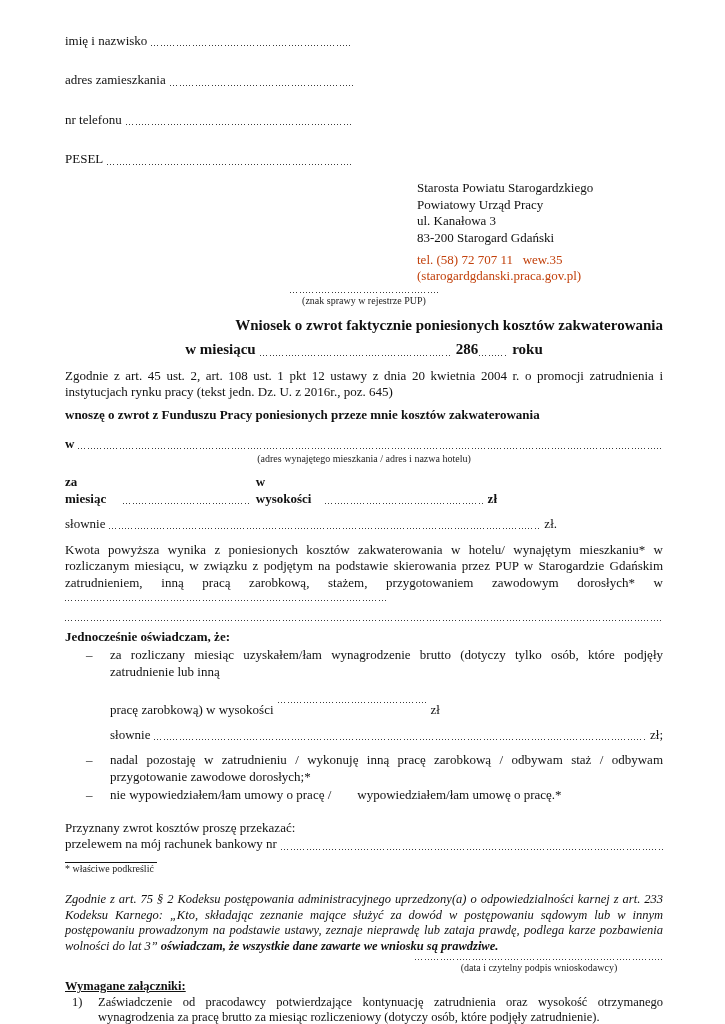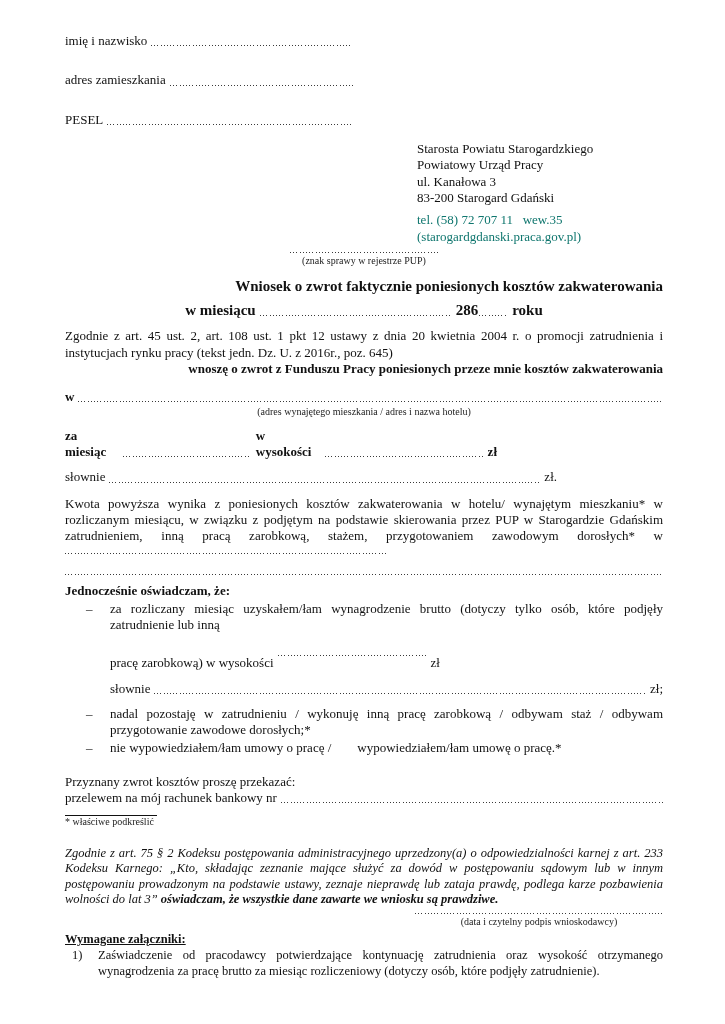--- a/index.html
+++ b/index.html
@@ -12,30 +12,30 @@
   .row{display:flex;align-items:flex-end;}
   .dots{flex:1;height:1px;margin:0 0 3px 4px;
     background:repeating-linear-gradient(90deg,#3a3a3a 0 1px,transparent 1px 3.2px);}
   .dots.fixed{flex:none;}
   .b{font-weight:bold;}
   .prewrap{white-space:pre-wrap;}
   .small{font-size:10px;color:#222;}
   .applicant{width:288px;}
   .applicant .row{margin-bottom:12.5px;height:27px;}
   .recipient{margin-left:352px;margin-top:2px;font-weight:normal;line-height:1.28;}
-  .recipient .green{color:#0f766e;}
+  .recipient .green{color:#c2410c;}
   .recipient .contact{margin-top:5px;}
   .caseref{margin-top:7px;display:flex;flex-direction:column;align-items:center;}
   .caseref .dotline{width:148px;height:1px;margin-bottom:2px;
     background:repeating-linear-gradient(90deg,#3a3a3a 0 1px,transparent 1px 3.2px);}
   .title1{margin-top:9px;text-align:right;font-weight:bold;font-size:15px;}
   .title2{margin-top:5px;display:flex;justify-content:center;align-items:flex-end;font-weight:bold;font-size:15px;}
   .para{text-align:justify;}
   .legalbasis{margin-top:9px;}
-  .request{font-weight:bold;text-align:right;}
+  .request{margin-top:7px;font-weight:bold;}
   .wrow{margin-top:12px;}
   .caption-center{text-align:center;margin-top:1px;}
   .amountrow{margin-top:9px;width:432px;}
   .wordsrow{margin-top:9px;width:492px;}
   .just{margin-top:10px;}
   .just .inline-fill{display:inline-block;width:322px;height:1px;margin-bottom:2px;
     background:repeating-linear-gradient(90deg,#3a3a3a 0 1px,transparent 1px 3.2px);}
   .fullrule{margin-top:13px;height:1px;
     background:repeating-linear-gradient(90deg,#3a3a3a 0 1px,transparent 1px 3.2px);}
   .declhead{margin-top:8px;font-weight:bold;}
@@ -62,20 +62,24 @@
 
 <div class="page">
 
   <div class="applicant">
     <div class="row">
       <span>imię i nazwisko</span>
       <span class="dots"></span>
     </div>
     <div class="row">
       <span>adres zamieszkania</span>
+      <span class="dots"></span>
+    </div>
+    <div class="row">
+      <span>nr telefonu</span>
       <span class="dots"></span>
     </div>
     <div class="row">
       <span>PESEL</span>
       <span class="dots"></span>
     </div>
   </div>
 
   <div class="recipient">
     <div>Starosta Powiatu Starogardzkiego</div>

